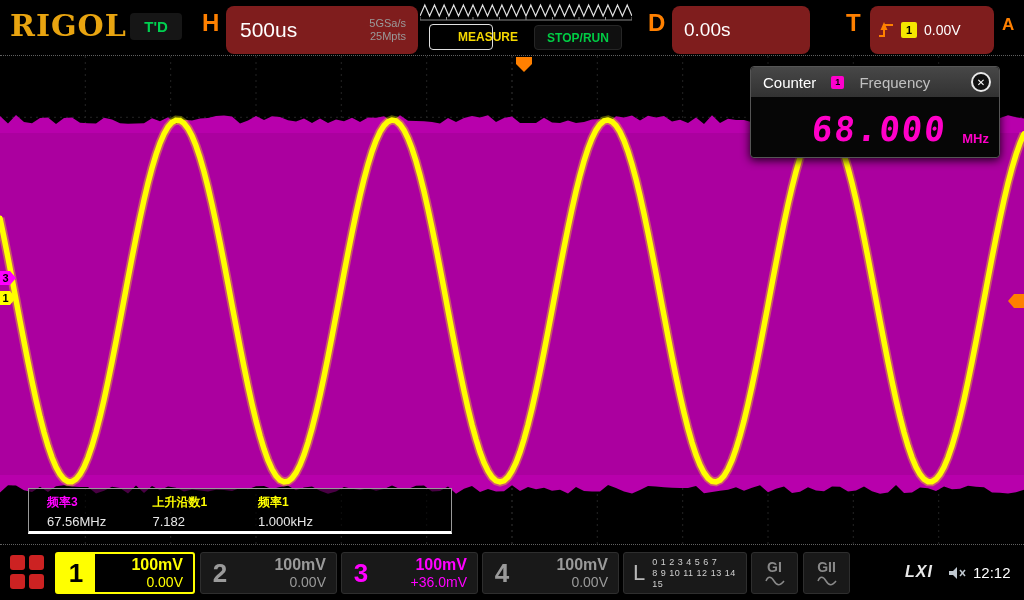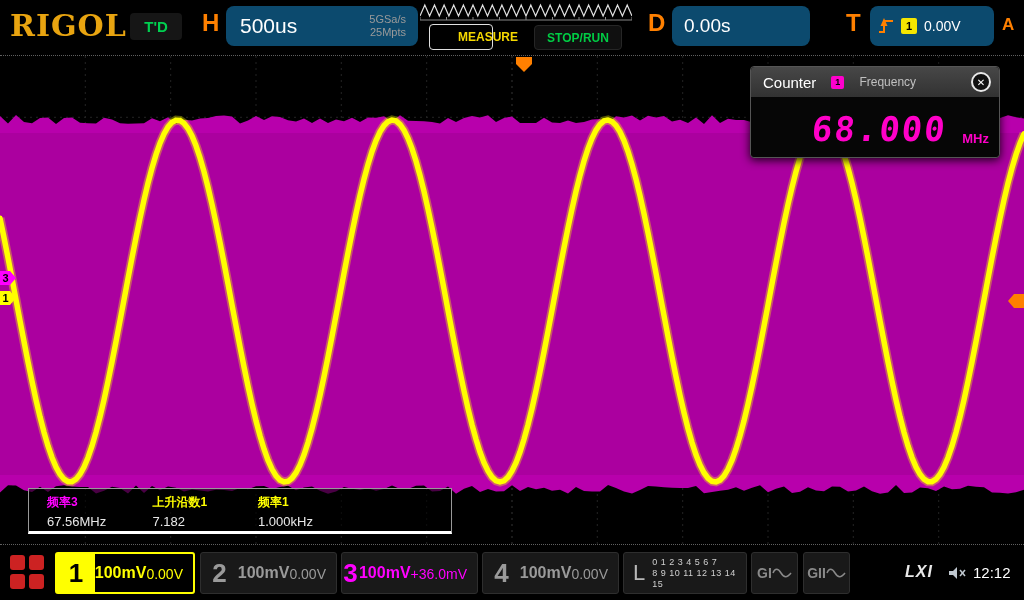--- a/index.html
+++ b/index.html
@@ -7,21 +7,21 @@
   .screen { position:relative; width:1024px; height:600px; background:#000; overflow:hidden; }
 
   
   .topbar { position:absolute; left:0; top:0; width:1024px; height:55px; background:#000; }
   .logo { position:absolute; left:10px; top:8px; font-family:"DejaVu Serif", serif; font-weight:900;
           font-size:30px; color:#e8a410; letter-spacing:1px; }
   .td-badge { position:absolute; left:130px; top:13px; width:52px; height:27px; background:#161616;
           border-radius:4px; color:#00d050; font-weight:bold; font-size:15px; text-align:center; line-height:27px; }
   .orange-label { position:absolute; top:9px; color:#ff8000; font-weight:bold; font-size:24px; }
   #h-label { left:202px; } #d-label { left:648px; } #t-label { left:846px; }
-  .dark-box { position:absolute; top:6px; height:40px; background:#0c4a6e; border-radius:8px; display:flex; align-items:center; }
+  .dark-box { position:absolute; top:6px; height:48px; background:#7f1d1d; border-radius:8px; display:flex; align-items:center; }
   .h-box { left:226px; width:192px; }
   .tb { font-size:21px; color:#fff; padding-left:14px; }
   .h-info { margin-left:auto; text-align:right; padding-right:12px; font-size:11px; color:#9a9a9a; line-height:13px; }
   .preview { position:absolute; left:420px; top:2px; }
   .measure-btn { position:absolute; left:429px; top:24px; width:64px; height:26px; background:#000;
           border:1px solid #e0e0e0; border-radius:4px; color:#f5d800; font-weight:bold; font-size:12px; cursor:pointer;padding-left:28px; }
   .stoprun-btn { position:absolute; left:534px; top:25px; width:88px; height:25px; background:#101010;
           border:1px solid #262626; border-radius:4px; color:#00cc44; font-weight:bold; font-size:12px; cursor:pointer; }
   .d-box { left:672px; width:138px;text-align:right; }
   .d-val { font-size:19px; color:#fff; padding-left:12px; }
@@ -37,21 +37,21 @@
   #scope-svg { position:absolute; left:0; top:0; }
 
   
   .counter { position:absolute; top:10px; right:24px; width:250px; background:#0a0a0a;
           border:1px solid #555; border-radius:4px; z-index:3; box-shadow:0 2px 10px rgba(0,0,0,.9); }
   .c-head { display:flex; align-items:center; gap:15px; height:30px; padding:0 8px 0 12px;
           background:linear-gradient(#474747,#323232); border-radius:4px 4px 0 0; }
   .c-title { color:#fff; font-size:15px; }
   .c-icon { width:13px; height:13px; background:#ff00cc; border-radius:2px; color:#000; font-size:9px;
           font-weight:bold; display:flex; align-items:center; justify-content:center; }
-  .c-mode { color:#c0c0c0; font-size:12px; }
+  .c-mode { color:#c0c0c0; font-size:15px; }
   .c-close { margin-left:auto; width:20px; height:20px; border-radius:50%; background:#101010;
           border:2px solid #e8e8e8; color:#fff; font-size:10px; line-height:15px; text-align:center; padding:0; cursor:pointer; }
   .c-body { position:relative; height:60px; background:#060606; border-radius:0 0 4px 4px; }
   .c-value { position:absolute; right:52px; bottom:8px; font-family:"DejaVu Sans Mono", monospace;
           font-size:34px; font-weight:bold; color:#ff00c8; transform:skewX(-6deg); letter-spacing:2px; }
   .c-unit { position:absolute; right:10px; bottom:11px; font-size:13px; font-weight:bold; color:#ff00c8; }
 
   
   .meas { position:absolute; left:28px; top:432px; width:424px; height:46px; z-index:2;
           background:rgba(0,0,0,0.6); border:1px solid #999; border-bottom:3px solid #fff;
@@ -61,31 +61,31 @@
   .m-value { font-size:13px; color:#e8e8e8; margin-top:3px; }
 
   
   .bottombar { position:absolute; left:0; top:545px; width:1024px; height:55px; background:#000; }
   .menu-btn { position:absolute; left:10px; top:10px; width:34px; height:34px; display:grid;
           grid-template-columns:15px 15px; grid-template-rows:15px 15px; gap:4px; background:none; border:none; cursor:pointer; }
   .menu-btn span { background:#cc2222; border-radius:3px; }
   .ch, .blk { position:absolute; top:7px; height:42px; background:#191919; border:1px solid #2e2e2e;
           border-radius:3px; display:flex; align-items:center; cursor:pointer; }
   .ch-num { width:38px; text-align:center; font-size:26px; font-weight:bold; color:var(--ch-color); }
-  .ch-vals { flex:1; display:flex; flex-direction:row; align-items:flex-end; padding-right:10px; line-height:1.15; }
+  .ch-vals { flex:1; display:flex; flex-direction:column; align-items:flex-end; padding-right:10px; line-height:1.15; }
   .ch-scale { font-size:16px; font-weight:600; color:var(--ch-color); }
   .ch-offset { font-size:14px; color:var(--ch-color); }
   .ch-selected { background:#000; border:2px solid #ffff00; }
   .ch-selected .ch-num { background:#ffff00; color:#000; align-self:stretch; display:flex; align-items:center; justify-content:center; }
   #ch1 { left:55px; width:140px; } #ch2 { left:200px; width:137px; }
   #ch3 { left:341px; width:137px; } #ch4 { left:482px; width:137px; }
   #lblock { left:623px; width:124px; }
   .l-label { font-size:22px; color:#b8b8b8; padding:0 7px 0 9px; }
   .digits { font-size:9px; color:#d0d0d0; line-height:11px; letter-spacing:0.5px; }
-  .gen { flex-direction:row; justify-content:center; width:47px; }
+  .gen { flex-direction:column; justify-content:center; width:47px; }
   #gen1 { left:751px; } #gen2 { left:803px; }
   .gen-label { font-size:14px; font-weight:bold; color:#8a8a8a; line-height:15px; }
   .lxi { position:absolute; left:905px; top:18px; color:#e8e8e8; font-weight:bold; font-style:italic;
           font-size:16px; letter-spacing:1px; }
   .spk { position:absolute; left:947px; top:20px; }
   .clock { position:absolute; left:973px; top:19px; color:#fff; font-size:15px; }
 </style>
 </head>
 <body>
 

